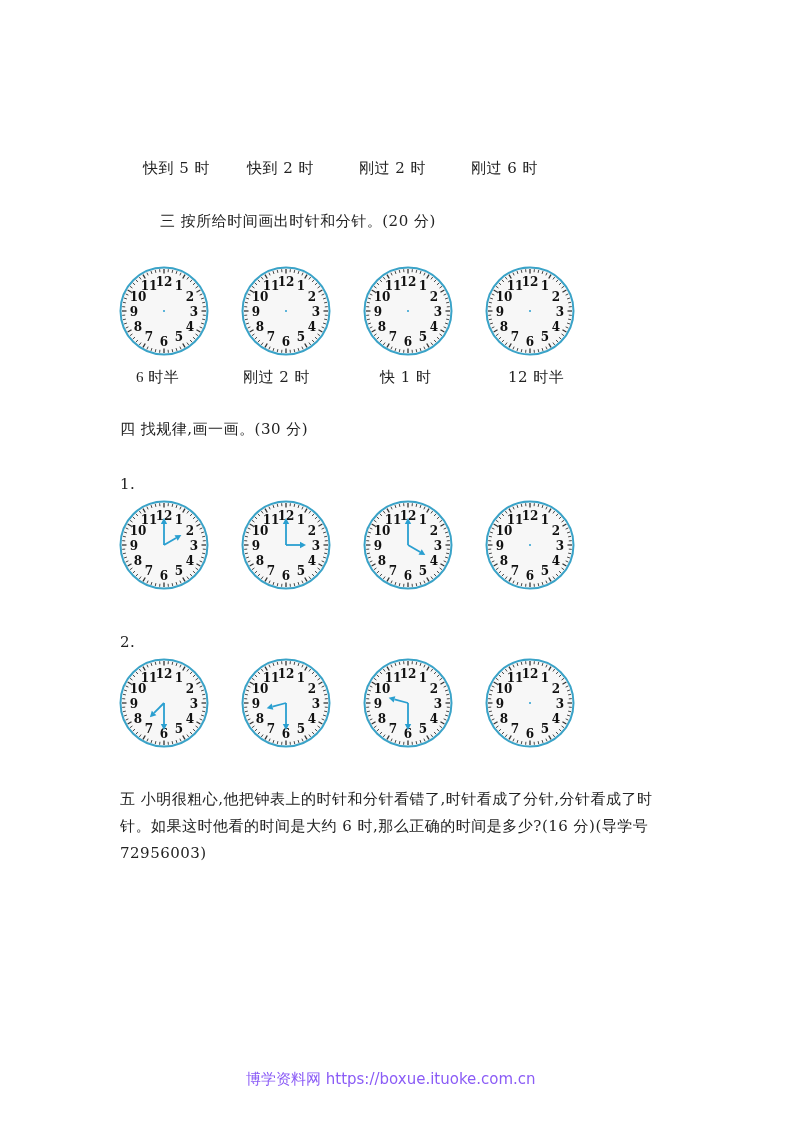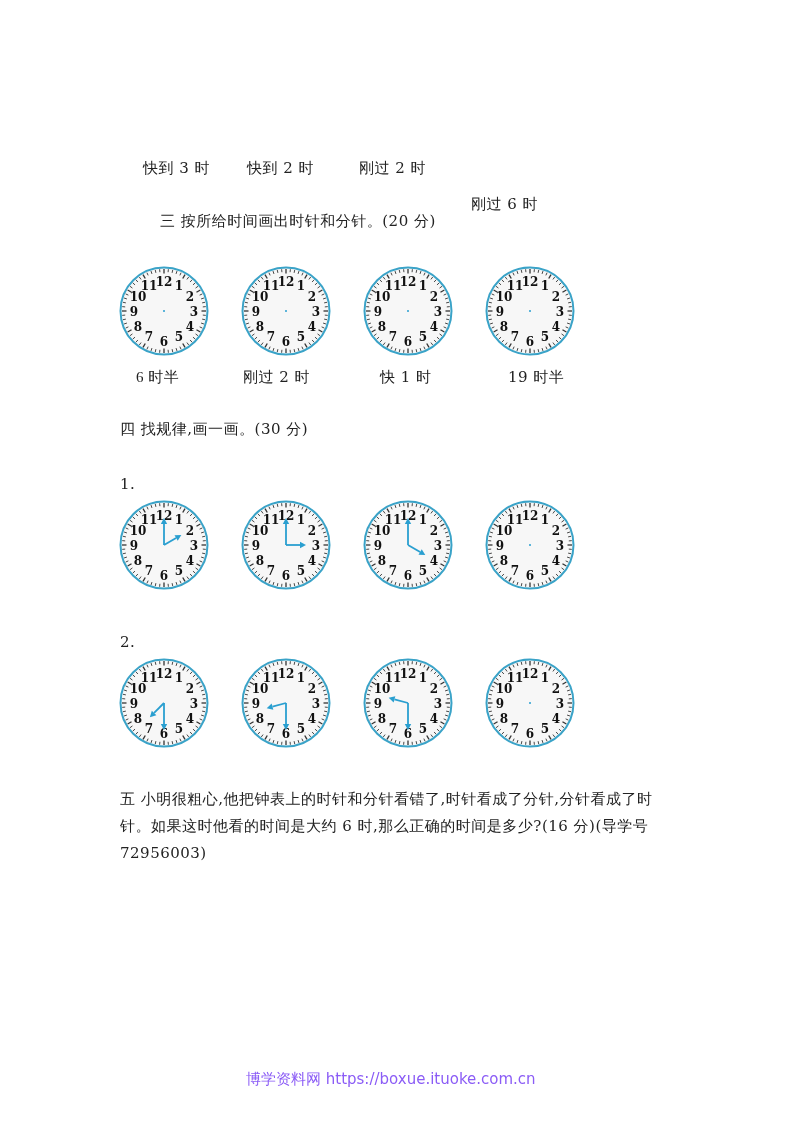--- a/index.html
+++ b/index.html
@@ -7,24 +7,24 @@
        font-family:"DejaVu Serif","Liberation Serif",serif;color:#222;}
   .abs{position:absolute;white-space:nowrap;}
   .txt{font-size:15px;letter-spacing:0.5px;}
   .clock{position:absolute;width:92px;height:92px;}
   .footer{font-family:"DejaVu Sans","Liberation Sans",sans-serif;font-size:15px;color:#8b5cf6;}
   .para{position:absolute;left:120px;width:560px;font-size:15px;line-height:27px;letter-spacing:0.5px;white-space:normal;}
 </style>
 </head>
 <body>
 
-<div class="abs txt" style="left:143px;top:159px;">快到 3 时</div>
+<div class="abs txt" style="left:143px;top:159px;">快到 5 时</div>
 <div class="abs txt" style="left:247px;top:159px;">快到 2 时</div>
 <div class="abs txt" style="left:359px;top:159px;">刚过 2 时</div>
-<div class="abs txt" style="left:471px;top:159px;margin-top:36px;">刚过 6 时</div>
+<div class="abs txt" style="left:471px;top:159px;">刚过 6 时</div>
 
 <div class="abs txt" style="left:120px;top:212px;margin-left:40px;">三  按所给时间画出时针和分针。(20 分)</div>
 
 <div class="clock" style="left:118px;top:265px;"><svg width="92" height="92" viewBox="0 0 92 92">
       <circle cx="46" cy="46" r="43.5" fill="#f7f7f7" stroke="#3aa3c8" stroke-width="2"></circle>
       <line x1="46.00" y1="4.00" x2="46.00" y2="8.50" stroke="#333" stroke-width="1.3"></line>
       <line x1="50.39" y1="4.23" x2="50.08" y2="7.21" stroke="#333" stroke-width="0.9"></line>
       <line x1="54.73" y1="4.92" x2="54.11" y2="7.85" stroke="#333" stroke-width="0.9"></line>
       <line x1="58.98" y1="6.06" x2="58.05" y2="8.91" stroke="#333" stroke-width="0.9"></line>
       <line x1="63.08" y1="7.63" x2="61.86" y2="10.37" stroke="#333" stroke-width="0.9"></line>
@@ -322,21 +322,21 @@
       <text x="16.00" y="50.50" font-family="DejaVu Serif, serif" font-size="12" font-weight="bold" fill="#111111" text-anchor="middle">9</text>
       <text x="20.02" y="35.50" font-family="DejaVu Serif, serif" font-size="12" font-weight="bold" fill="#111111" text-anchor="middle">10</text>
       <text x="31.00" y="24.52" font-family="DejaVu Serif, serif" font-size="12" font-weight="bold" fill="#111111" text-anchor="middle">11</text>
       <text x="46.00" y="20.50" font-family="DejaVu Serif, serif" font-size="12" font-weight="bold" fill="#111111" text-anchor="middle">12</text>
       <circle cx="46" cy="46" r="1" fill="#2a9fd0"></circle>
     </svg></div>
 
 <div class="abs txt" style="left:136px;top:368px;font-family:Liberation Serif, serif;">6 时半</div>
 <div class="abs txt" style="left:243px;top:368px;">刚过 2 时</div>
 <div class="abs txt" style="left:380px;top:368px;">快 1 时</div>
-<div class="abs txt" style="left:508px;top:368px;">19 时半</div>
+<div class="abs txt" style="left:508px;top:368px;">12 时半</div>
 
 <div class="abs txt" style="left:120px;top:420px;">四  找规律,画一画。(30 分)</div>
 <div class="abs txt" style="left:120px;top:475px;">1.</div>
 
 <div class="clock" style="left:118px;top:499px;"><svg width="92" height="92" viewBox="0 0 92 92">
       <circle cx="46" cy="46" r="43.5" fill="#f7f7f7" stroke="#3aa3c8" stroke-width="2"></circle>
       <line x1="46.00" y1="4.00" x2="46.00" y2="8.50" stroke="#333" stroke-width="1.3"></line>
       <line x1="50.39" y1="4.23" x2="50.08" y2="7.21" stroke="#333" stroke-width="0.9"></line>
       <line x1="54.73" y1="4.92" x2="54.11" y2="7.85" stroke="#333" stroke-width="0.9"></line>
       <line x1="58.98" y1="6.06" x2="58.05" y2="8.91" stroke="#333" stroke-width="0.9"></line>

